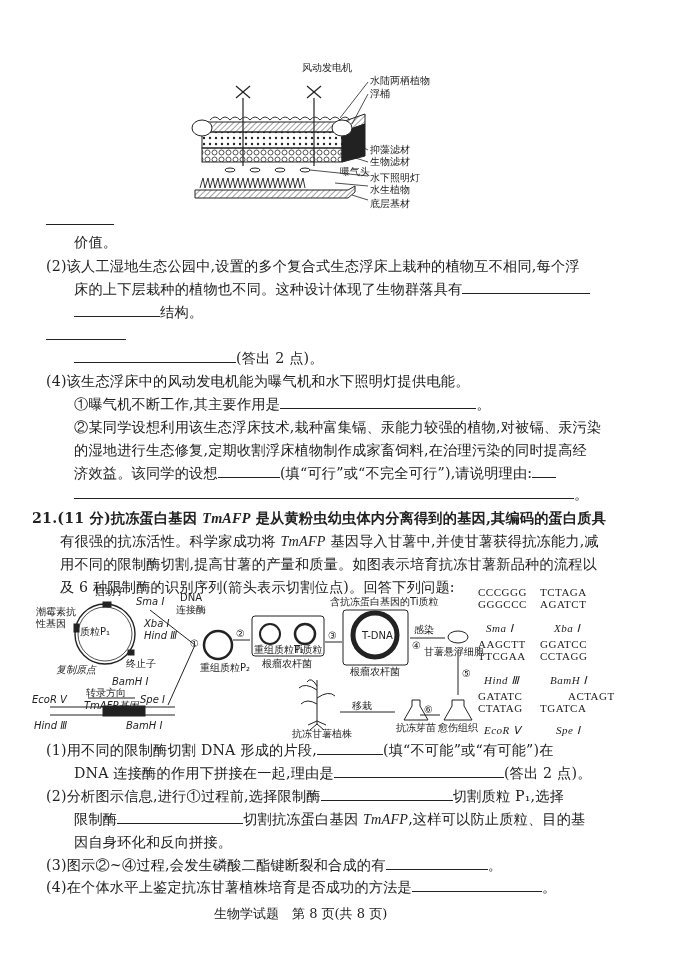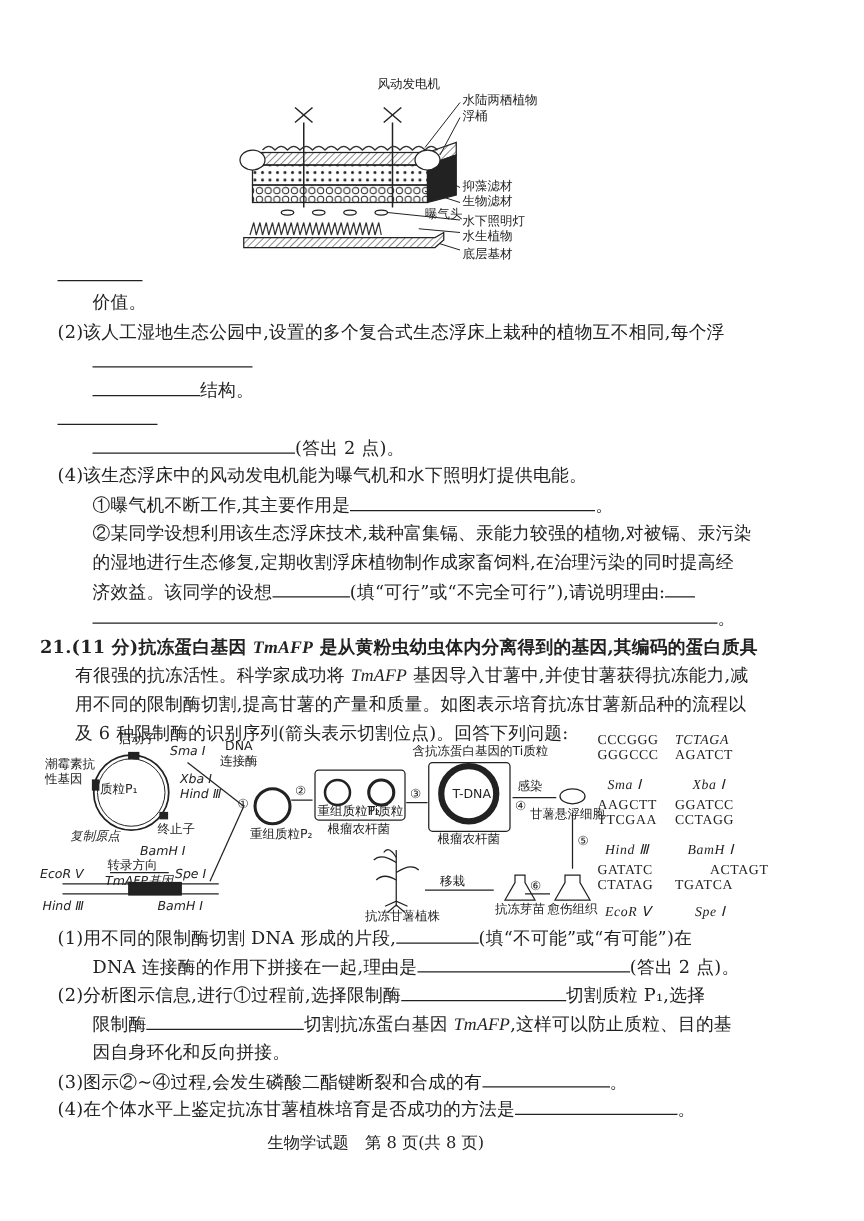--- a/index.html
+++ b/index.html
@@ -84,21 +84,21 @@
   <span class="small" style="left:180px;top:140px;">底层基材</span>
 </div>
 
 <div class="line" style="left:46px;top:210px;">
   <span class="blank" style="width:68px;"></span>
 </div>
 <div class="line" style="left:74px;top:232px;">价值。</div>
 
 <div class="line" style="left:46px;top:240px;margin-top:16px;">(2)该人工湿地生态公园中,设置的多个复合式生态浮床上栽种的植物互不相同,每个浮</div>
 <div class="line" style="left:74px;top:279px;">
-  <span class="blank" style="width:128px;"></span>
+  <span>床的上下层栽种的植物也不同。这种设计体现了生物群落具有</span><span class="blank" style="width:128px;"></span>
 </div>
 <div class="line" style="left:74px;top:302px;">
   <span class="blank" style="width:86px;"></span><span>结构。</span>
 </div>
 
 <div class="line" style="left:46px;top:325px;">
   <span class="blank" style="width:80px;"></span>
 </div>
 <div class="line" style="left:74px;top:348px;">
   <span class="blank" style="width:162px;"></span><span>(答出 2 点)。</span>
@@ -209,21 +209,21 @@
   <span class="small" style="left:252px;top:128px;">抗冻甘薯植株</span>
 </div>
 
 <div class="abs" style="left:478px;top:586px;width:160px;height:150px;">
   <div>
     <span class="mono" style="left:0;top:0;">CCCGGG</span>
     <span class="mono" style="left:0;top:12px;">GGGCCC</span>
     <span class="mono ital" style="left:8px;top:36px;">Sma Ⅰ</span>
   </div>
   <div>
-    <span class="mono" style="left:62px;top:0;font-style:italic;">TCTAGA</span>
+    <span class="mono" style="left:62px;top:0;">TCTAGA</span>
     <span class="mono" style="left:62px;top:12px;">AGATCT</span>
     <span class="mono ital" style="left:76px;top:36px;">Xba Ⅰ</span>
   </div>
   <div>
     <span class="mono" style="left:0;top:52px;">AAGCTT</span>
     <span class="mono" style="left:0;top:64px;">TTCGAA</span>
     <span class="mono ital" style="left:6px;top:88px;">Hind Ⅲ</span>
   </div>
   <div>
     <span class="mono" style="left:62px;top:52px;">GGATCC</span>

